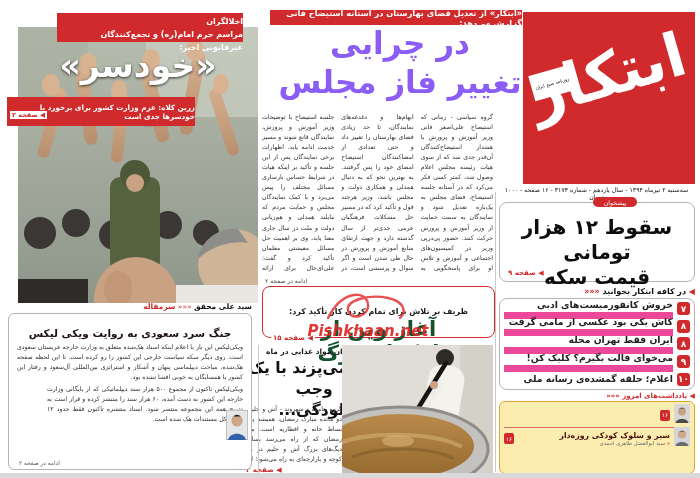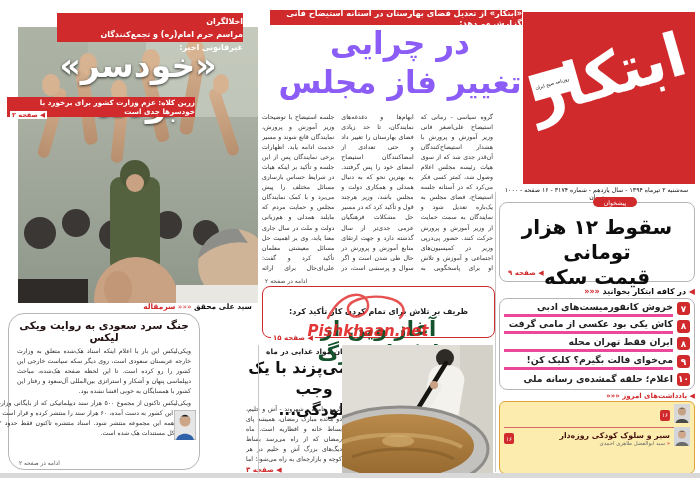--- a/index.html
+++ b/index.html
@@ -20,21 +20,21 @@
                display:flex;align-items:center;justify-content:center;}
   #lead-title{left:278px;top:24px;width:244px;font-size:31px;line-height:39px;font-weight:700;
               letter-spacing:-1px;color:#8b5cf6;}
   #lead-body{left:262px;top:112px;width:231px;height:164px;column-count:3;column-gap:7px;overflow:hidden;}
   
   #ps-kicker{left:57px;top:13px;width:186px;height:29px;font-size:8px;font-weight:bold;line-height:13px;
              display:flex;flex-direction:column;align-items:center;justify-content:center;z-index:3;}
   #crowd{left:18px;top:27px;width:240px;height:276px;}
   #ps-title{left:20px;top:46px;width:236px;font-size:33px;font-weight:800;color:#fff;z-index:2;
             text-shadow:0 1px 3px rgba(0,0,0,.75);}
-  #ps-caption{left:7px;top:97px;width:188px;height:20px;font-size:7.2px;font-weight:bold;
+  #ps-caption{left:7px;top:97px;width:188px;height:29px;font-size:7.2px;font-weight:bold;
               display:flex;align-items:center;justify-content:center;z-index:3;}
   #ps-page{left:10px;top:111px;background:#fff;padding:0 2px;z-index:3;font-size:6.5px;}
   
   #vienna-box{left:262px;top:286px;width:231px;height:50px;border:1.5px solid #d02a2c;border-radius:8px;}
   #vienna-box .k{font-size:8px;margin-top:20px;font-weight:bold;color:#222;}
   #vienna-box .t{font-size:21px;font-weight:800;color:#14532d;margin-top:1px;letter-spacing:-.5px;}
   #wm{left:298px;top:322px;width:140px;text-align:center;direction:ltr;z-index:5;
       font-size:15px;font-weight:bold;font-style:italic;color:#e12727;opacity:.92;}
   
   #ash-kicker{left:265px;top:347px;width:226px;font-size:7.4px;font-weight:bold;}
@@ -50,34 +50,34 @@
   #dateline{left:498px;top:186px;width:197px;font-size:6.2px;color:#111;text-align:center;}
   #pill{left:593px;top:197px;width:44px;height:10px;border-radius:5px;font-size:6.2px;z-index:3;
         display:flex;align-items:center;justify-content:center;}
   #coin-box{left:499px;top:202px;width:196px;height:80px;padding-top:12px;}
   #coin-box .t{font-size:20px;line-height:25px;font-weight:800;color:#0d0d0d;letter-spacing:-.5px;}
   .sec-head{font-size:8px;font-weight:bold;color:#111;text-align:right;}
   #cafe-box{left:499px;top:298px;width:196px;height:92px;padding:1px 4px;}
   .cafe-row{display:flex;align-items:center;height:17.6px;gap:4px;}
   .cafe-num{width:13px;height:13px;border-radius:3px;background:#d02a2c;color:#fff;font-size:9px;
             font-weight:bold;display:flex;align-items:center;justify-content:center;flex:0 0 13px;}
-  .cafe-text{flex:1;font-size:9.3px;font-weight:bold;color:#222;padding-bottom:2px;border-bottom:3px solid #ec4899;}
+  .cafe-text{flex:1;font-size:9.3px;font-weight:bold;color:#222;padding-bottom:2px;border-bottom:7px solid #ec4899;}
   .cafe-row:last-child .cafe-text{border-bottom:none;}
   #notes-box{left:499px;top:401px;width:196px;height:73px;background:#fcedae;border:1px solid #dfa437;
              border-radius:6px;box-sizing:border-box;padding:2px 4px;}
   .note{display:flex;align-items:center;gap:4px;height:22.5px;border-bottom:1px solid #d66a6a;}
   .note:last-child{border-bottom:none;}
   .note .txt{flex:1;}
   .note .t{font-size:7.8px;font-weight:bold;color:#47120f;line-height:9px;}
   .note .a{font-size:5.4px;color:#6b6b6b;}
   .note-page{flex:0 0 10px;width:10px;height:11px;background:#d02a2c;color:#fff;font-size:5.5px;
              display:flex;align-items:center;justify-content:center;border-radius:2px;}
   
   #ed-head{left:8px;top:302px;width:244px;font-size:7.5px;text-align:right;}
-  #ed-box{left:8px;top:313px;width:192px;height:157px;border-radius:16px;padding:5px 8px;}
+  #ed-box{left:8px;top:313px;width:244px;height:157px;border-radius:6px;padding:13px 8px;}
   #ed-box .t{font-size:10.5px;font-weight:800;color:#201010;margin-bottom:3px;}
   #ed-portrait{right:3px;top:96px;}
   #ed-cont{left:10px;bottom:3px;font-size:5.8px;color:#555;}
   .arrow{color:#d02a2c;}
 </style>
 </head>
 <body>
 
 <div id="page">
 

